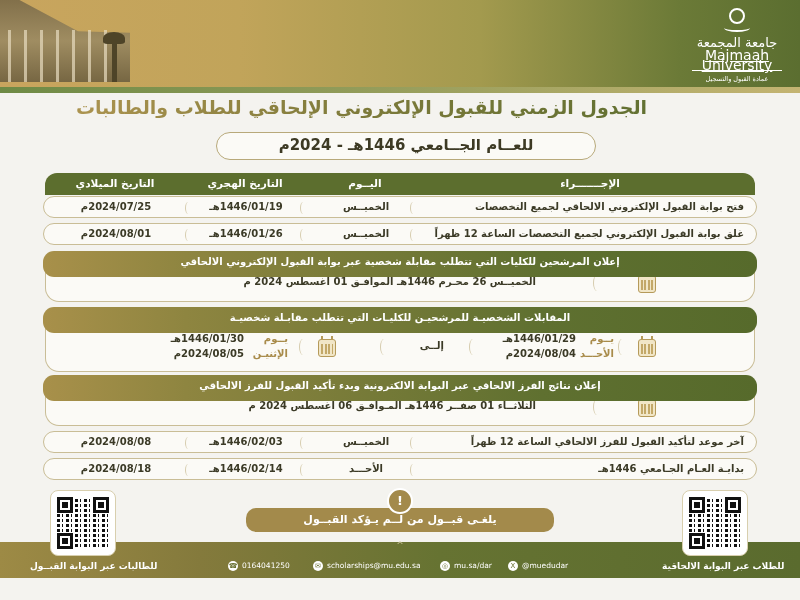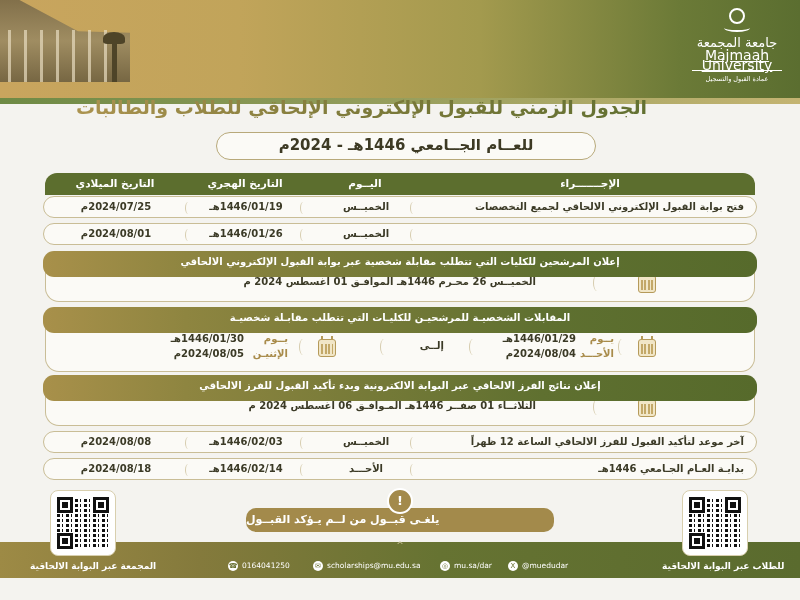--- a/index.html
+++ b/index.html
@@ -5,21 +5,21 @@
   * { box-sizing: border-box; margin: 0; padding: 0; }
   html, body { width: 800px; height: 600px; overflow: hidden; }
   body {
     font-family: "DejaVu Sans", sans-serif;
     background: #f4f3ef;
     position: relative;
     direction: rtl;
     color: #3a3a2a;
   }
   .banner {
-    position: absolute; left: 0; top: 0; width: 800px; height: 104px;
+    position: absolute; left: 0; top: 0; width: 800px; height: 93px;
     background: linear-gradient(90deg, #c9a55e 0%, #c1a45a 30%, #a39a4e 60%, #6b7a37 85%, #5b6e30 100%);
     overflow: hidden;
   }
   .banner .building {
     position: absolute; left: 0; top: 0; width: 130px; height: 82px;
     background: linear-gradient(180deg, #7a6a48 0%, #9b8a62 50%, #6e6040 100%);
     clip-path: polygon(0 0, 15% 0, 60% 38%, 100% 40%, 100% 100%, 0 100%);
     opacity: 0.9;
   }
   .banner .building-cols {
@@ -126,21 +126,21 @@
   .body-text { position: absolute; white-space: nowrap; }
   .gold { color: #a88b4a; }
 
   .warn-icon {
     position: absolute; left: 387px; top: 488px; width: 26px; height: 26px; border-radius: 50%;
     background: #a38a4b; border: 2px solid #fff; color: #fff; text-align: center;
     font-size: 13px; line-height: 22px; font-weight: bold; z-index: 2;
   }
   .warn-pill {
     position: absolute; left: 246px; top: 508px; width: 308px; height: 24px; border-radius: 10px;
-    background: #a38a4b; color: #fff; font-size: 11px; font-weight: bold; text-align: left; line-height: 24px;
+    background: #a38a4b; color: #fff; font-size: 11px; font-weight: bold; text-align: center; line-height: 24px;
   }
 
   .footer {
     position: absolute; left: 0; top: 542px; width: 800px; height: 36px;
     background: linear-gradient(90deg, #9d8a45 0%, #847a3c 25%, #667332 55%, #5a6b2e 100%);
   }
   .footer-bottom { position: absolute; left: 0; top: 578px; width: 800px; height: 22px; background: #f4f3ef; }
   .qr {
     position: absolute; top: 490px; width: 66px; height: 66px; background: #fff; border-radius: 8px;
     border: 1px solid #d8cfae; padding: 6px;
@@ -195,20 +195,21 @@
   <div class="cell c-action">فتح بوابة القبول الإلكتروني الالحاقي لجميع التخصصات</div>
   <div class="sep" style="right:340px;"></div>
   <div class="cell c-day">الخميــس</div>
   <div class="sep" style="right:450px;"></div>
   <div class="cell c-hijri">1446/01/19هـ</div>
   <div class="sep" style="right:565px;"></div>
   <div class="cell c-greg">2024/07/25م</div>
 </div>
 
 <div class="row" style="top:223px;">
+  <div class="cell c-action">غلق بوابة القبول الإلكتروني لجميع التخصصات الساعة 12 ظهراً</div>
   <div class="sep" style="right:340px;"></div>
   <div class="cell c-day">الخميــس</div>
   <div class="sep" style="right:450px;"></div>
   <div class="cell c-hijri">1446/01/26هـ</div>
   <div class="sep" style="right:565px;"></div>
   <div class="cell c-greg">2024/08/01م</div>
 </div>
 
 <div class="section-body" style="top:262px; height:40px;">
   <div class="cal-icon" style="right:98px; top:13px;"></div>
@@ -270,21 +271,21 @@
 <div class="footer-bottom"></div>
 <div class="up-caret">^</div>
 
 <div class="qr" style="left:50px;">
   <div class="code">
     <div class="finder" style="left:0;top:0;"></div>
     <div class="finder" style="right:0;top:0;"></div>
     <div class="finder" style="left:0;bottom:0;"></div>
   </div>
 </div>
-<div class="qr-label" style="left:30px;">المجمعة عبر البوابة الالحاقية</div>
+<div class="qr-label" style="left:30px;">للطالبات عبر البوابة القبــول</div>
 
 <div class="qr" style="left:682px;">
   <div class="code">
     <div class="finder" style="left:0;top:0;"></div>
     <div class="finder" style="right:0;top:0;"></div>
     <div class="finder" style="left:0;bottom:0;"></div>
   </div>
 </div>
 <div class="qr-label" style="left:662px;">للطلاب عبر البوابة الالحاقية</div>
 

